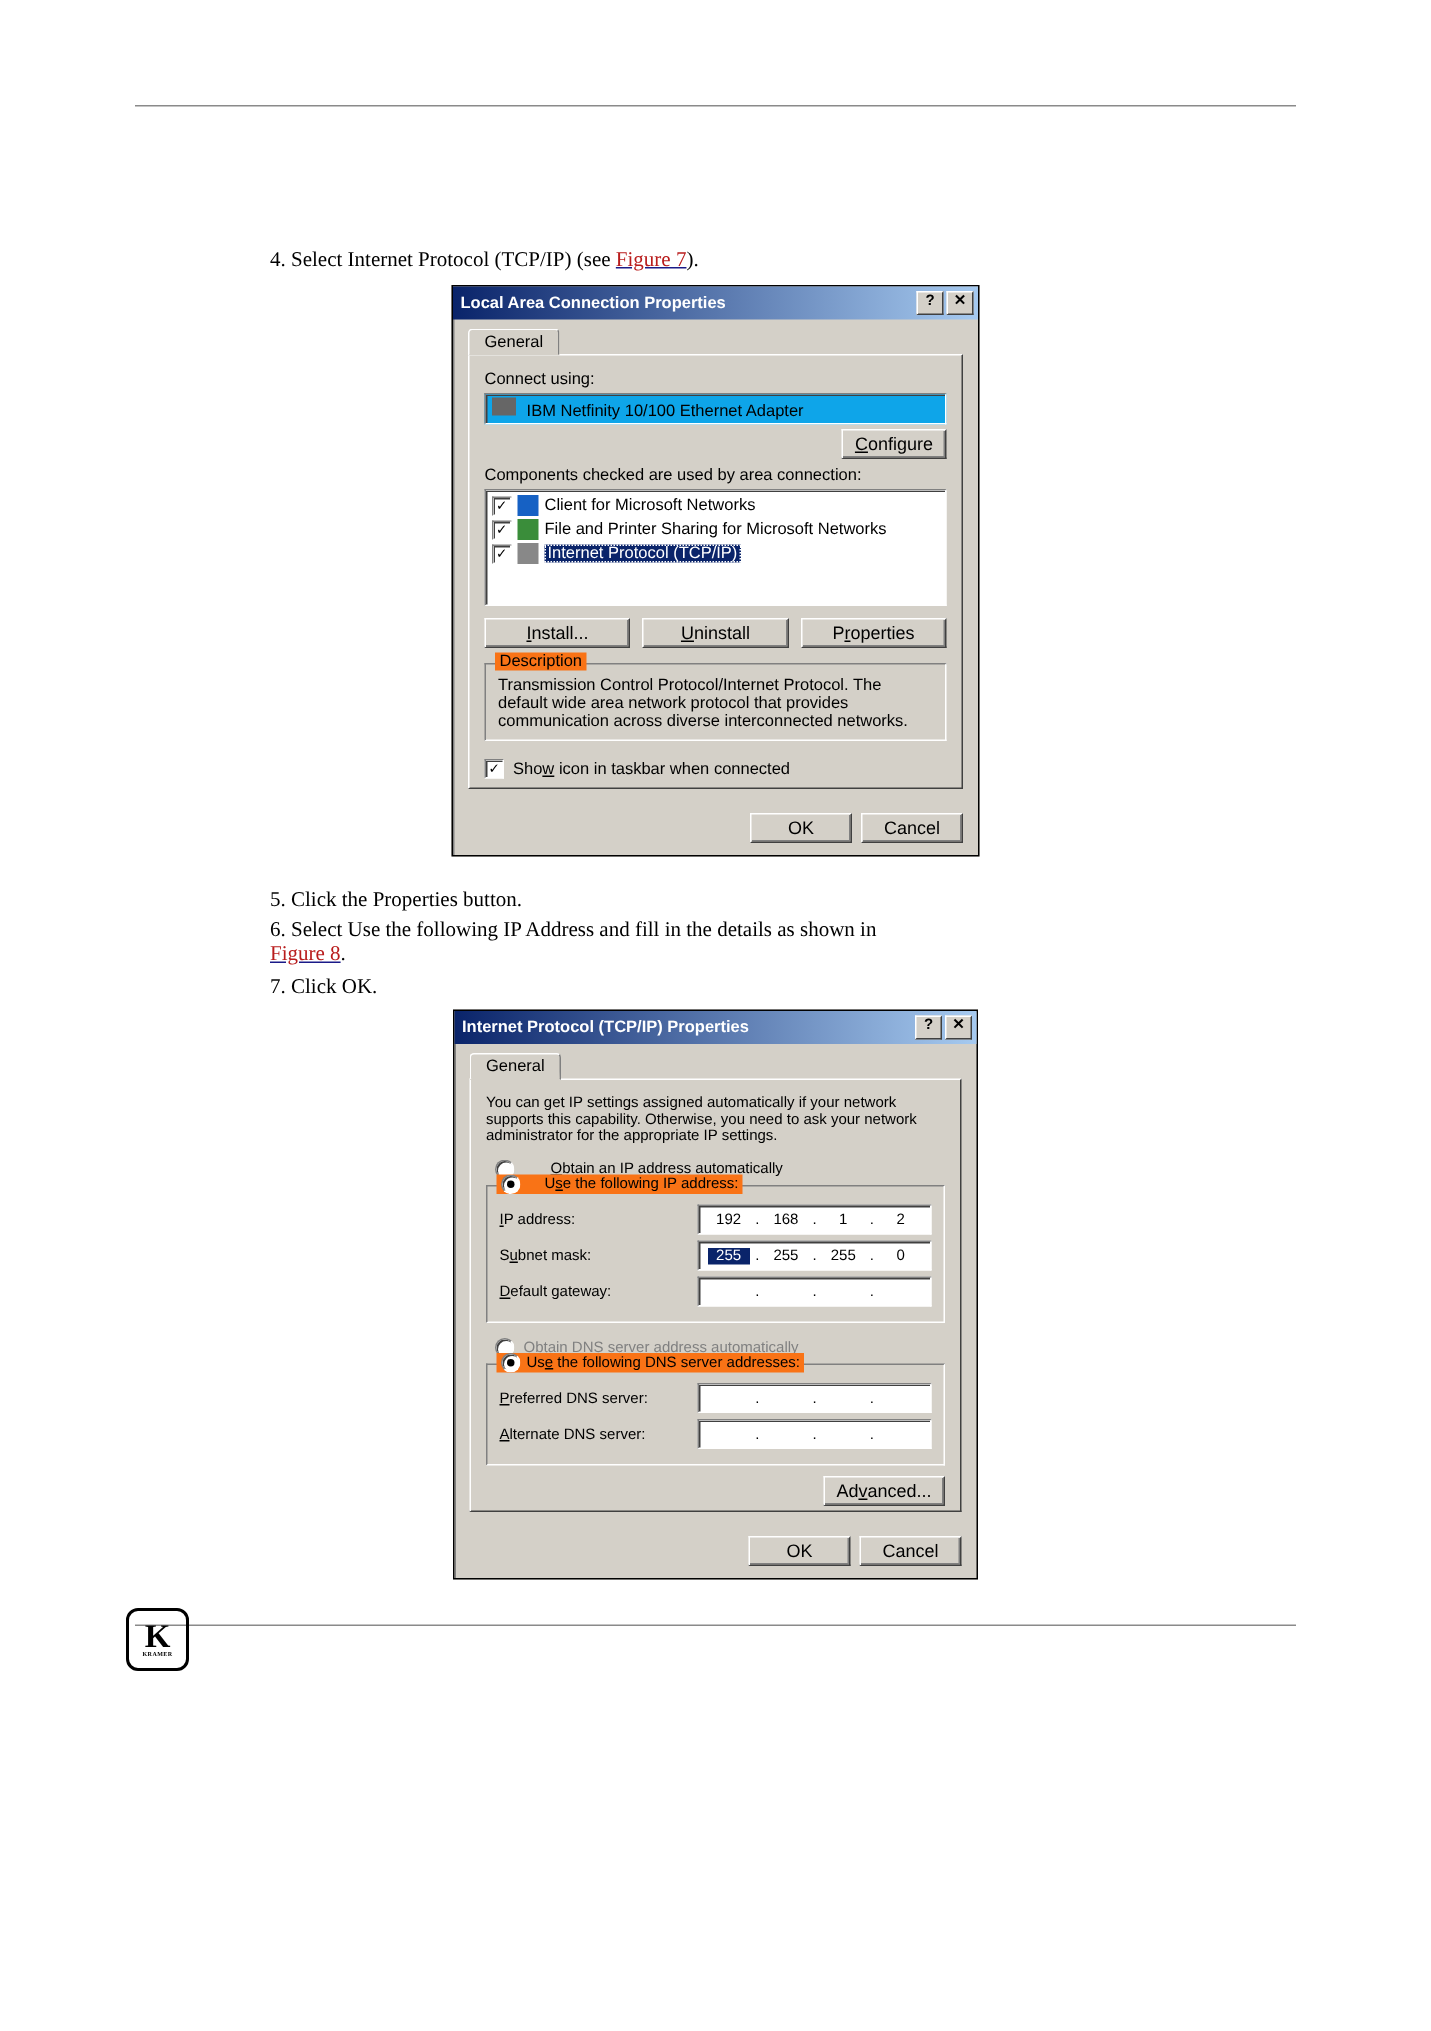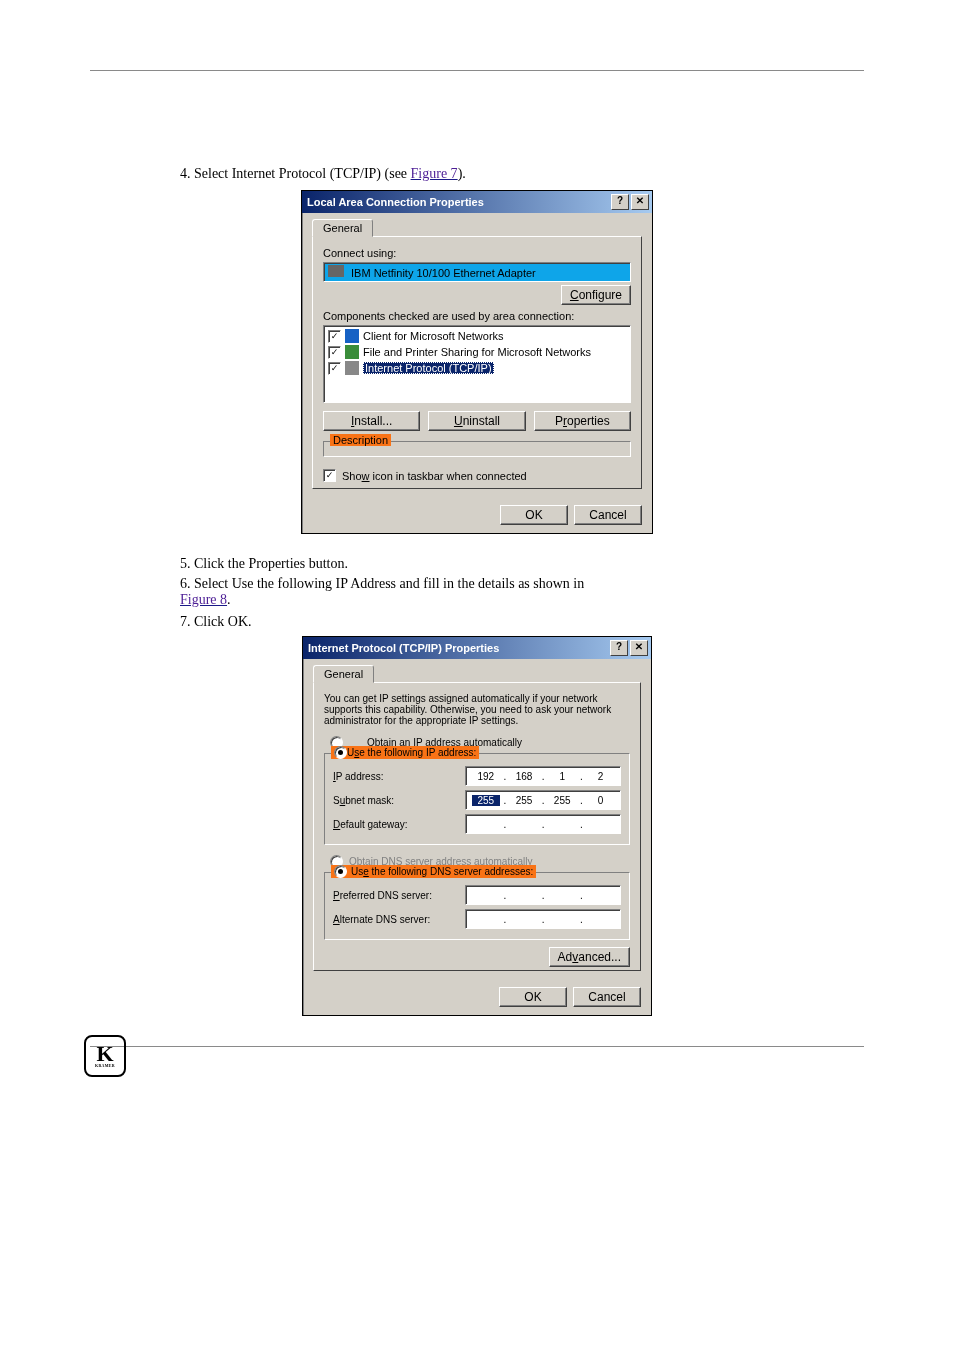--- a/index.html
+++ b/index.html
@@ -17,21 +17,21 @@
     width: 954px;
     position: relative;
   }
   .top-rule {
     border-top: 1px solid #8a8a8a;
     margin: 0 0 95px 0;
   }
   .instr-block { margin-left: 90px; margin-bottom: 4px; }
   .instr-heading {
     text-decoration: underline;
-    color: #4c1d95;
+    color: #b91c1c;
     text-decoration-color: #1a1a88;
     display: inline-block;
     margin-bottom: 2px;
   }
   .figure-wrap {
     text-align: center;
     margin: 6px 0 22px 0;
   }
   .win-dialog {
     display: inline-block;
@@ -250,20 +250,21 @@
             </div>
           </div>
           <div class="row-btns">
             <div class="btn"><span class="u">I</span>nstall...</div>
             <div class="btn"><span class="u">U</span>ninstall</div>
             <div class="btn">P<span class="u">r</span>operties</div>
 
           </div>
           <div class="grp">
             <div class="grp-label">Description</div>
+            <div>Transmission Control Protocol/Internet Protocol. The default wide area network protocol that provides communication across diverse interconnected networks.</div>
           </div>
           <div style="margin-top:12px; display:flex; align-items:center; gap:6px;">
             <span class="chk">✓</span>
             <span>Sho<span class="u">w</span> icon in taskbar when connected</span>
 
           </div>
         </div>
       </div>
       <div class="bottom-btns">
         <div class="btn">OK</div>
@@ -296,21 +297,21 @@
         <div class="panel" style="font-size:10px;">
           <div style="margin-bottom:10px;">You can get IP settings assigned automatically if your network supports this capability. Otherwise, you need to ask your network administrator for the appropriate IP settings.</div>
 
           <div style="display:flex; align-items:center; gap:24px; margin-left:6px;">
             <span class="radio"></span>
             <span><span class="u">O</span>btain an IP address automatically</span>
 
           </div>
 
           <div class="grp" style="margin-top:4px;">
-            <div class="grp-label" style="display:flex; align-items:center; gap:0;">
+            <div class="grp-label" style="display:flex; align-items:center; gap:16px;">
               <span class="radio on"></span>
               <span>U<span class="u">s</span>e the following IP address:</span>
 
             </div>
             <div class="field-row">
               <div class="lbl"><span class="u">I</span>P address:</div>
 
               <div class="ipbox">
                 <span>192</span>
                   <span class="dot">.</span>

